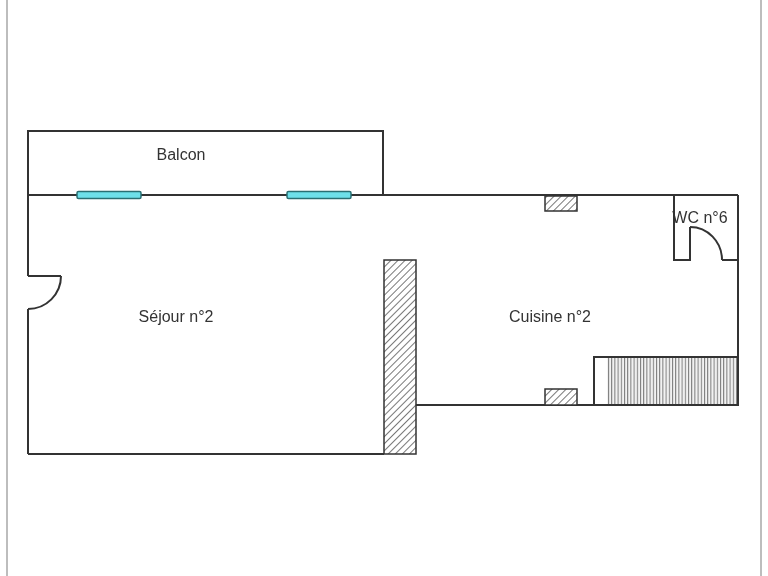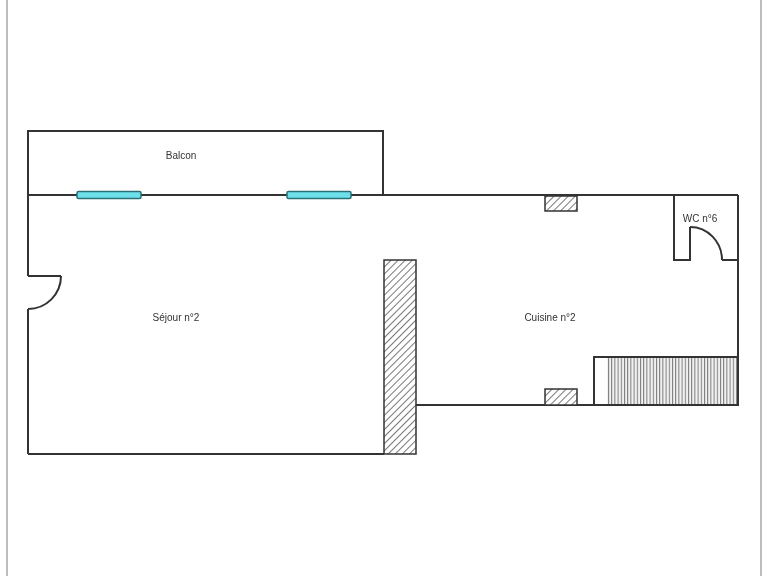--- a/index.html
+++ b/index.html
@@ -1,20 +1,20 @@
 <!DOCTYPE html>
 <html><head>
 <meta charset="utf-8">
 <style>
   html, body { margin:0; padding:0; background:#ffffff; }
   body { width:768px; height:576px; position:relative; overflow:hidden;
          font-family:"Liberation Sans", sans-serif; }
   .frame-line { position:absolute; top:0; width:2px; height:576px; background:#bdbdbd; }
   svg.plan { position:absolute; left:0; top:0; }
-  .room-label { position:absolute; font-size:10px; color:#333; white-space:nowrap;
+  .room-label { position:absolute; font-size:16px; color:#333; white-space:nowrap;
                 transform:translate(-50%,-50%); }
 </style>
 </head>
 <body>
 
 <div class="frame-line" style="left:6px;"></div>
 <div class="frame-line" style="left:760px;"></div>
 
 <svg class="plan" width="768" height="576" viewBox="0 0 768 576">
   <defs>

